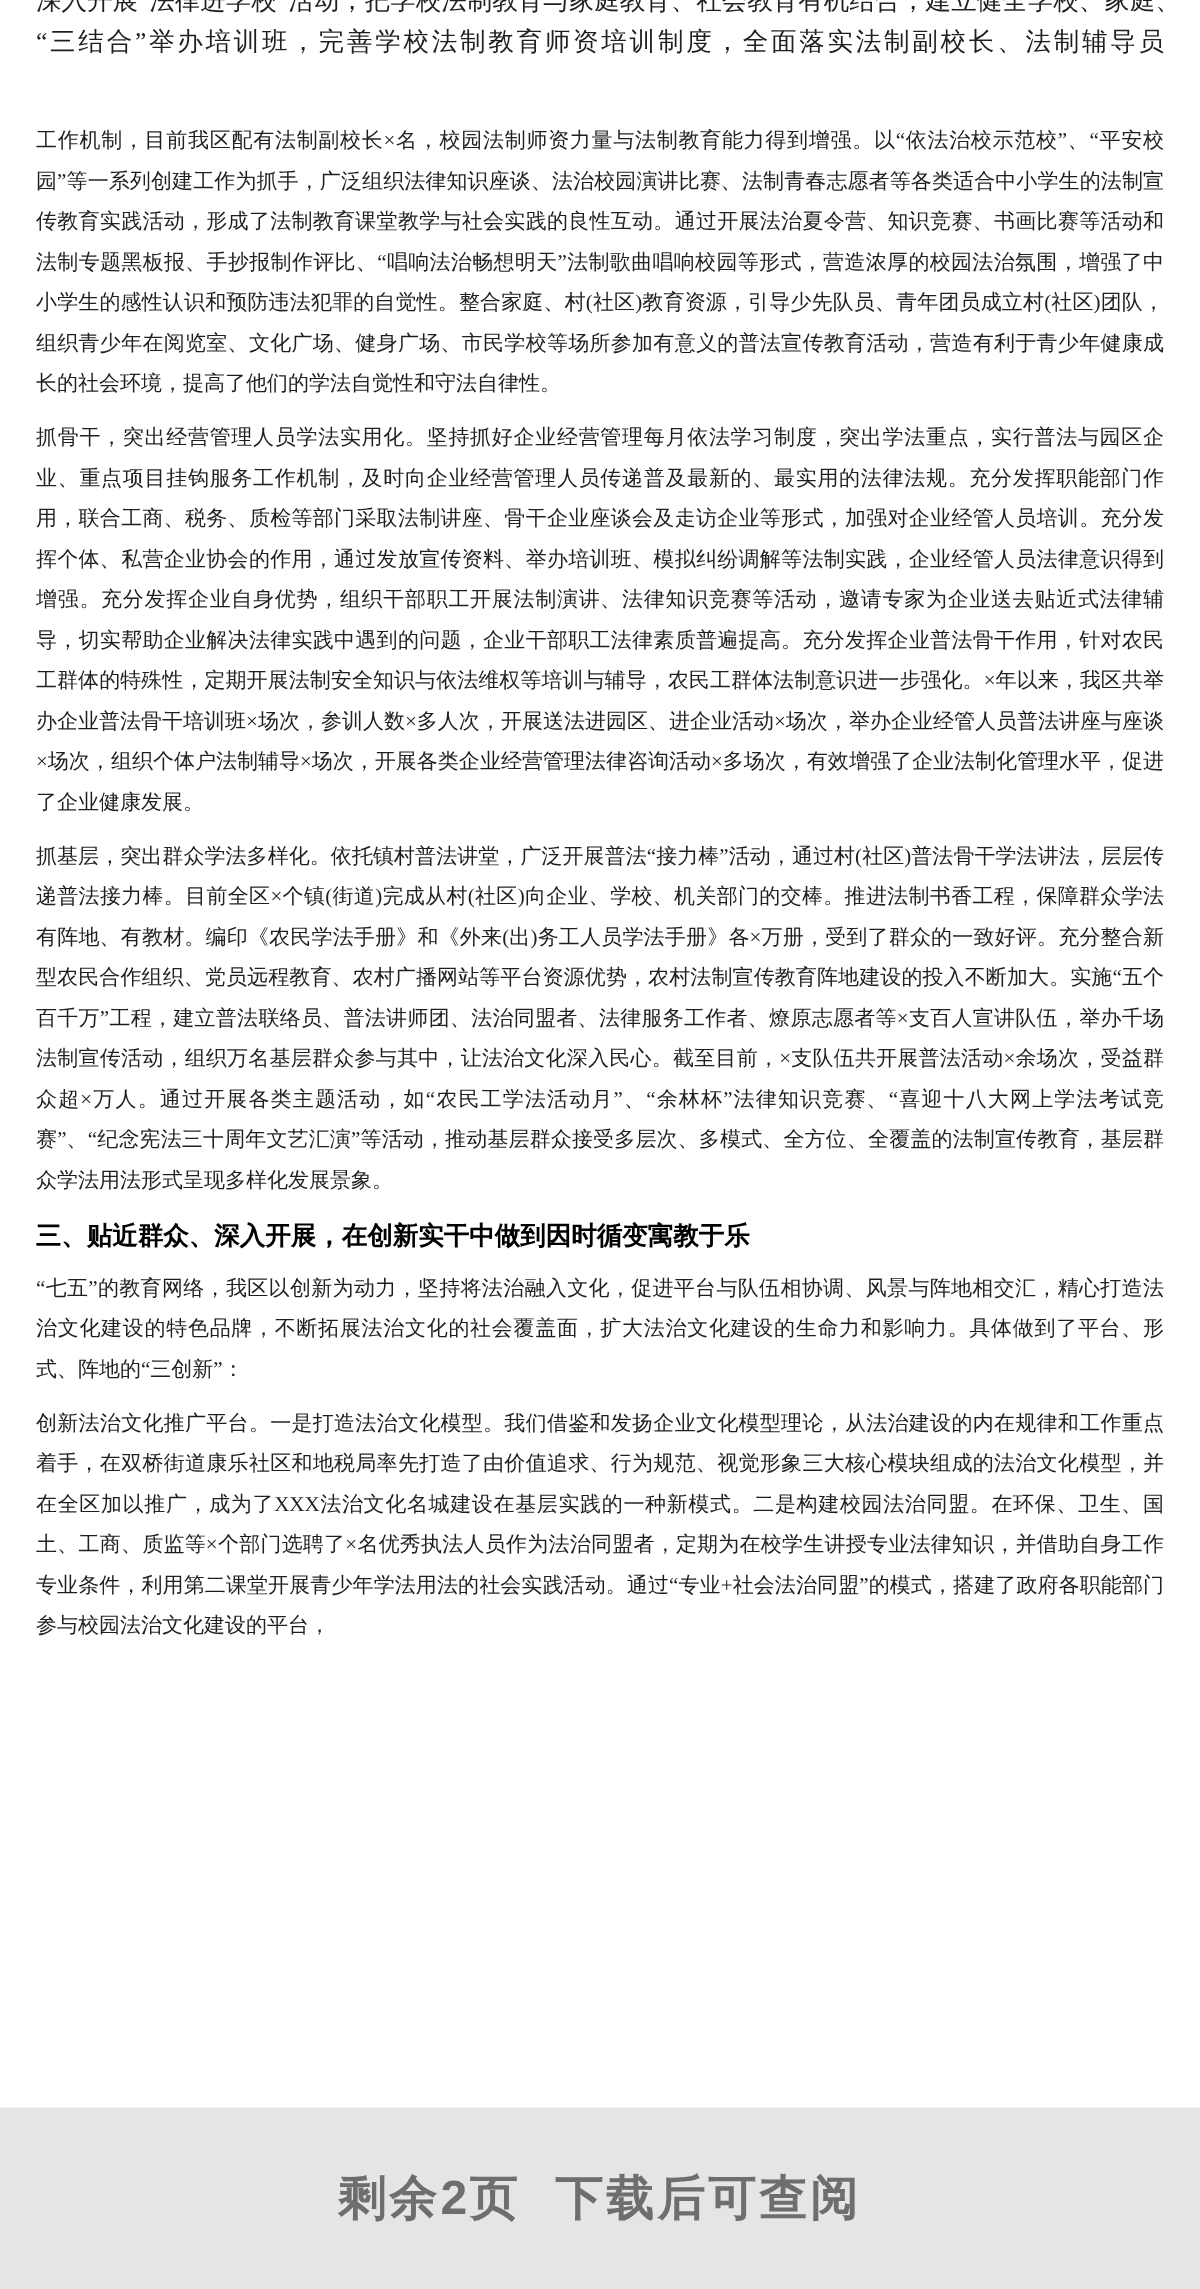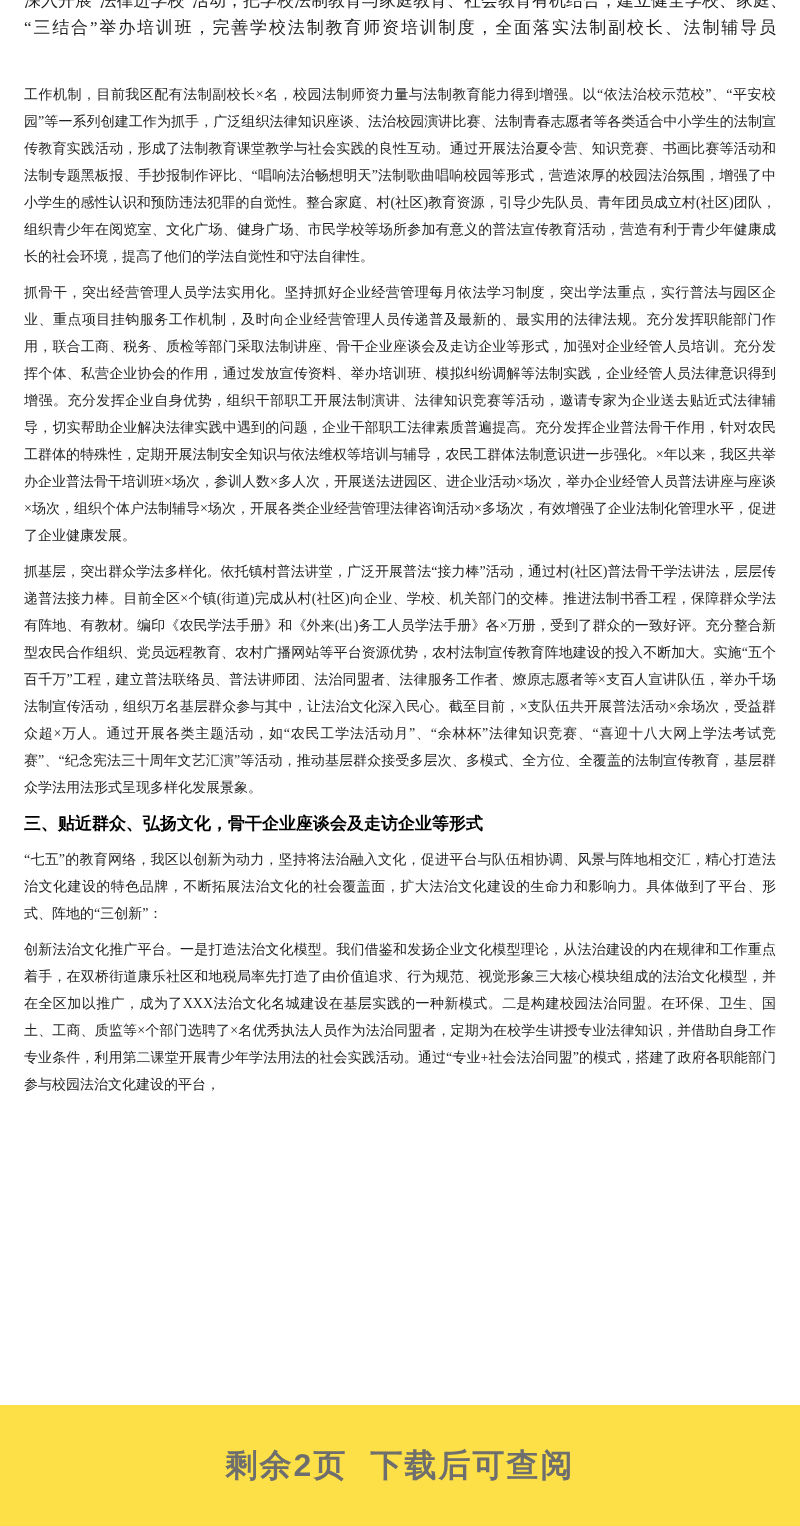--- a/index.html
+++ b/index.html
@@ -44,21 +44,21 @@
     font-weight: 700;
     color: #000000;
     font-family: "Liberation Sans", "DejaVu Sans", sans-serif;
   }
   .footer {
     position: absolute;
     left: 0;
     right: 0;
     top: 1405px;
     height: 121px;
-    background: #fde047;
+    background: #e5e5e5;
     display: flex;
     align-items: center;
     justify-content: center;
     gap: 23px;
   }
   .footer-text {
     font-size: 32px;
     font-weight: 700;
     color: #6e6e6e;
     letter-spacing: 2px;
@@ -74,21 +74,21 @@
     <div class="jline">深入开展“法律进学校”活动，把学校法制教育与家庭教育、社会教育有机结合，建立健全学校、家庭、社会</div>
     <div class="jline">“三结合”举办培训班，完善学校法制教育师资培训制度，全面落实法制副校长、法制辅导员</div>
   </div>
 
   <p class="para">工作机制，目前我区配有法制副校长×名，校园法制师资力量与法制教育能力得到增强。以“依法治校示范校”、“平安校园”等一系列创建工作为抓手，广泛组织法律知识座谈、法治校园演讲比赛、法制青春志愿者等各类适合中小学生的法制宣传教育实践活动，形成了法制教育课堂教学与社会实践的良性互动。通过开展法治夏令营、知识竞赛、书画比赛等活动和法制专题黑板报、手抄报制作评比、“唱响法治畅想明天”法制歌曲唱响校园等形式，营造浓厚的校园法治氛围，增强了中小学生的感性认识和预防违法犯罪的自觉性。整合家庭、村(社区)教育资源，引导少先队员、青年团员成立村(社区)团队，组织青少年在阅览室、文化广场、健身广场、市民学校等场所参加有意义的普法宣传教育活动，营造有利于青少年健康成长的社会环境，提高了他们的学法自觉性和守法自律性。</p>
 
   <p class="para">抓骨干，突出经营管理人员学法实用化。坚持抓好企业经营管理每月依法学习制度，突出学法重点，实行普法与园区企业、重点项目挂钩服务工作机制，及时向企业经营管理人员传递普及最新的、最实用的法律法规。充分发挥职能部门作用，联合工商、税务、质检等部门采取法制讲座、骨干企业座谈会及走访企业等形式，加强对企业经管人员培训。充分发挥个体、私营企业协会的作用，通过发放宣传资料、举办培训班、模拟纠纷调解等法制实践，企业经管人员法律意识得到增强。充分发挥企业自身优势，组织干部职工开展法制演讲、法律知识竞赛等活动，邀请专家为企业送去贴近式法律辅导，切实帮助企业解决法律实践中遇到的问题，企业干部职工法律素质普遍提高。充分发挥企业普法骨干作用，针对农民工群体的特殊性，定期开展法制安全知识与依法维权等培训与辅导，农民工群体法制意识进一步强化。×年以来，我区共举办企业普法骨干培训班×场次，参训人数×多人次，开展送法进园区、进企业活动×场次，举办企业经管人员普法讲座与座谈×场次，组织个体户法制辅导×场次，开展各类企业经营管理法律咨询活动×多场次，有效增强了企业法制化管理水平，促进了企业健康发展。</p>
 
   <p class="para">抓基层，突出群众学法多样化。依托镇村普法讲堂，广泛开展普法“接力棒”活动，通过村(社区)普法骨干学法讲法，层层传递普法接力棒。目前全区×个镇(街道)完成从村(社区)向企业、学校、机关部门的交棒。推进法制书香工程，保障群众学法有阵地、有教材。编印《农民学法手册》和《外来(出)务工人员学法手册》各×万册，受到了群众的一致好评。充分整合新型农民合作组织、党员远程教育、农村广播网站等平台资源优势，农村法制宣传教育阵地建设的投入不断加大。实施“五个百千万”工程，建立普法联络员、普法讲师团、法治同盟者、法律服务工作者、燎原志愿者等×支百人宣讲队伍，举办千场法制宣传活动，组织万名基层群众参与其中，让法治文化深入民心。截至目前，×支队伍共开展普法活动×余场次，受益群众超×万人。通过开展各类主题活动，如“农民工学法活动月”、“余林杯”法律知识竞赛、“喜迎十八大网上学法考试竞赛”、“纪念宪法三十周年文艺汇演”等活动，推动基层群众接受多层次、多模式、全方位、全覆盖的法制宣传教育，基层群众学法用法形式呈现多样化发展景象。</p>
 
-  <h3 class="heading">三、贴近群众、弘扬文化，骨干企业座谈会及走访企业等形式</h3>
+  <h3 class="heading">三、贴近群众、深入开展，在创新实干中做到因时循变寓教于乐</h3>
 
   <p class="para">“七五”的教育网络，我区以创新为动力，坚持将法治融入文化，促进平台与队伍相协调、风景与阵地相交汇，精心打造法治文化建设的特色品牌，不断拓展法治文化的社会覆盖面，扩大法治文化建设的生命力和影响力。具体做到了平台、形式、阵地的“三创新”：</p>
 
   <p class="para">创新法治文化推广平台。一是打造法治文化模型。我们借鉴和发扬企业文化模型理论，从法治建设的内在规律和工作重点着手，在双桥街道康乐社区和地税局率先打造了由价值追求、行为规范、视觉形象三大核心模块组成的法治文化模型，并在全区加以推广，成为了XXX法治文化名城建设在基层实践的一种新模式。二是构建校园法治同盟。在环保、卫生、国土、工商、质监等×个部门选聘了×名优秀执法人员作为法治同盟者，定期为在校学生讲授专业法律知识，并借助自身工作专业条件，利用第二课堂开展青少年学法用法的社会实践活动。通过“专业+社会法治同盟”的模式，搭建了政府各职能部门参与校园法治文化建设的平台，</p>
 
 </div>
 
 <div class="footer">
   <span class="footer-text">剩余2页</span>
   <span class="footer-text">下载后可查阅</span>

